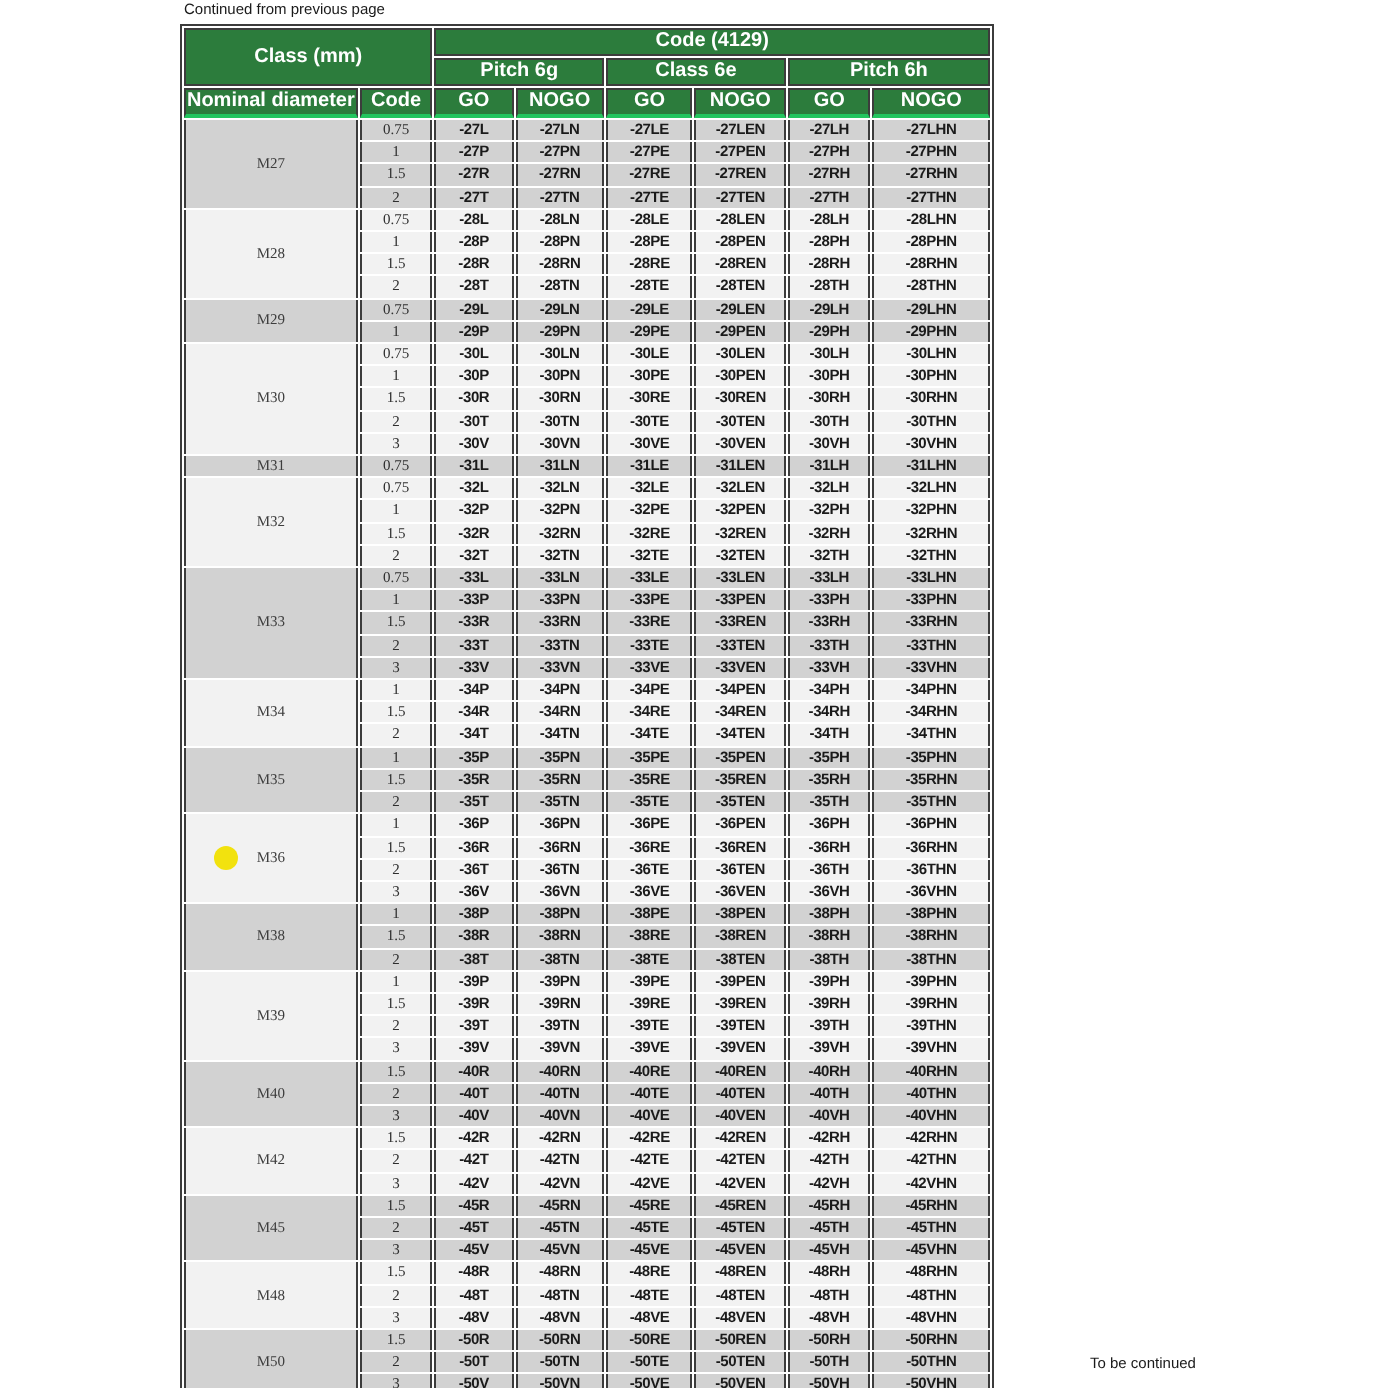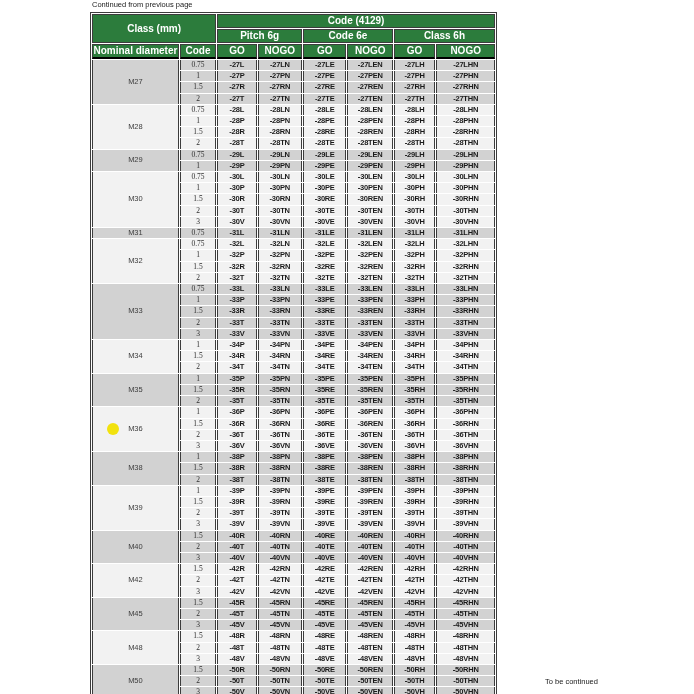--- a/index.html
+++ b/index.html
@@ -35,30 +35,30 @@
     overflow: hidden; white-space: nowrap;
     text-align: center; vertical-align: middle;
   }
   thead th {
     background: var(--header-green, #2c7c3c);
     color: #ffffff;
     font-size: 10px; font-weight: bold;
     height: 12px; line-height: 12px;
     border: 1px solid var(--border-dark, #3c3c3c);
   }
-  thead tr.subhead th { border-bottom: 2px solid #000000; }
+  thead tr.subhead th { border-bottom: 2px solid #22c55e; }
   tbody td {
     height: 10.2px; line-height: 10.2px;
     font-size: 7.5px;
     border-left: 1px solid var(--border-dark, #3c3c3c);
     border-right: 1px solid var(--border-dark, #3c3c3c);
   }
   tbody tr.shaded td { background: var(--row-shaded, #d2d2d2); }
   tbody tr.light  td { background: var(--row-light, #f2f2f2); }
-  td.diam { color: #3d3d3d; position: relative; }
+  td.diam { color: #3d3d3d; position: relative; font-family: Liberation Serif, serif; }
   td.pitch { color: #2e2e2e; font-family: Liberation Serif, serif; }
   td.code { font-weight: bold; color: var(--text-dark, #1a1a1a); letter-spacing: -0.2px; }
   .dot {
     position: absolute; left: 14px; top: 50%;
     width: 12px; height: 12px; margin-top: -6px;
     border-radius: 50%;
     background: var(--marker-yellow, #f2e20e);
     display: inline-block;
   }
 </style>
@@ -80,22 +80,22 @@
       <col style="width:41px">
         <col style="width:58px">
     </colgroup>
     <thead>
       <tr>
         <th colspan="2" rowspan="2">Class (mm)</th>
         <th colspan="6">Code (4129)</th>
       </tr>
       <tr>
         <th colspan="2">Pitch 6g</th>
-        <th colspan="2">Code 6e</th>
-        <th colspan="2">Class 6h</th>
+        <th colspan="2">Class 6e</th>
+        <th colspan="2">Pitch 6h</th>
       </tr>
       <tr class="subhead">
         <th>Nominal diameter</th>
         <th>Code</th>
         <th>GO</th>
         <th>NOGO</th>
         <th>GO</th>
         <th>NOGO</th>
         <th>GO</th>
         <th>NOGO</th>

